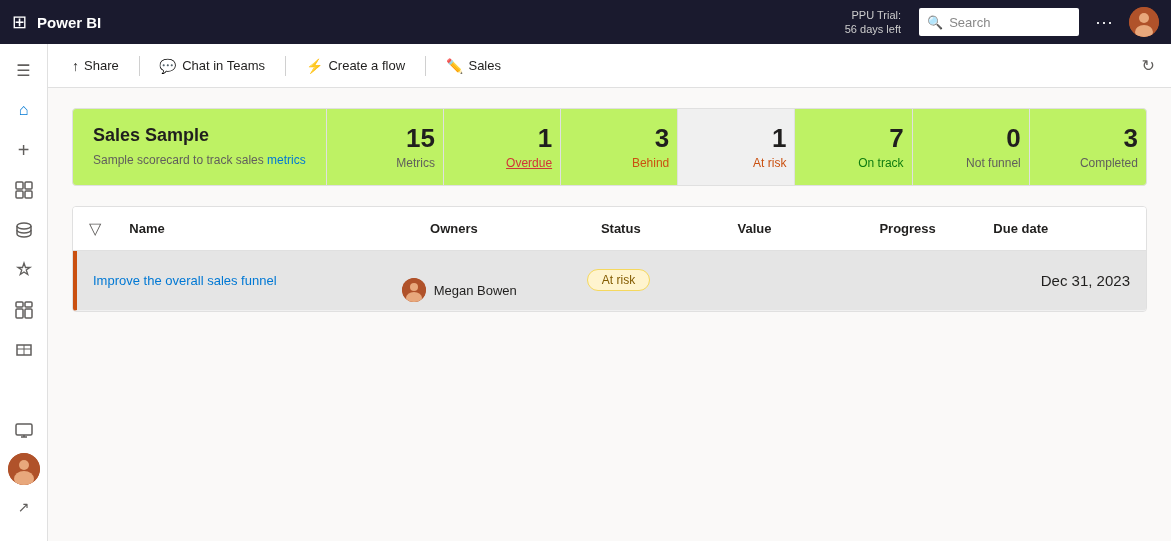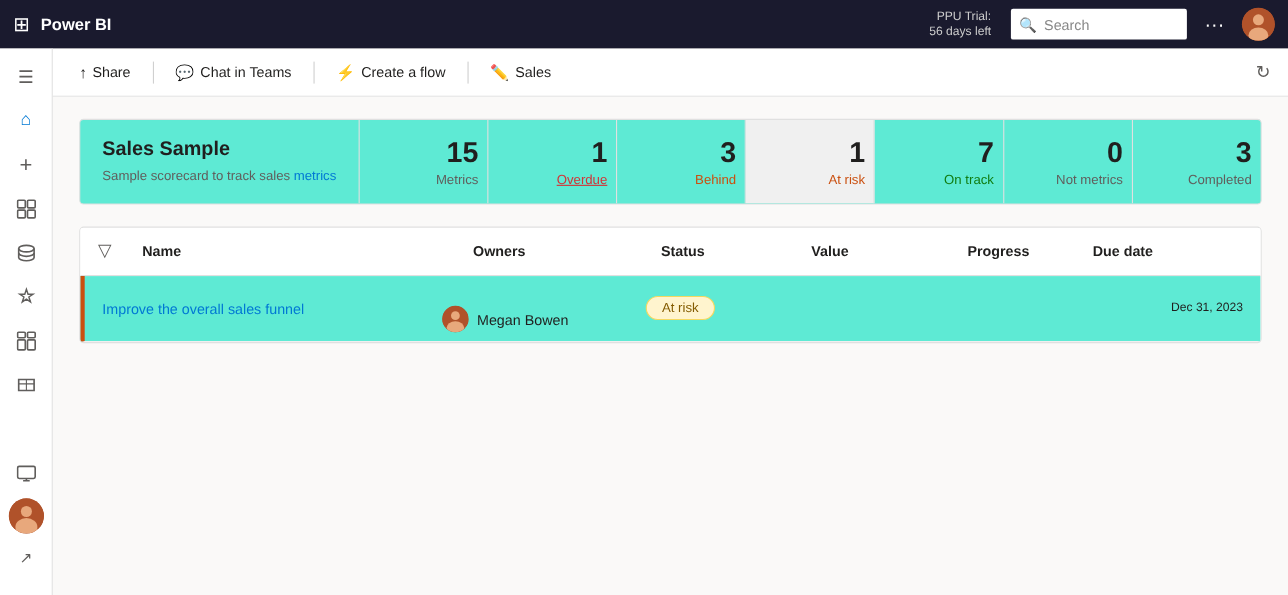--- a/index.html
+++ b/index.html
@@ -87,21 +87,21 @@
     .toolbar-btn .btn-icon { font-size: 14px; }
     .toolbar-separator { width: 1px; height: 20px; background: #d0d0d0; margin: 0 4px; }
 
     
     .page-body { flex: 1; overflow-y: auto; background: #faf9f8; padding: 20px 24px; }
 
     
     .summary-row {
       display: flex; align-items: stretch;
       gap: 0;
-      background: #5eead4;
+      background: #bef264;
       border: 1px solid #e0e0e0;
       border-radius: 4px;
       margin-bottom: 20px;
       overflow: hidden;
     }
     .summary-title-card {
       padding: 16px 20px;
       min-width: 220px;
       border-right: 1px solid #e0e0e0;
       display: flex; flex-direction: column; justify-content: center;
@@ -149,41 +149,41 @@
     .col-value { flex: 1; font-size: 13px; font-weight: 600; color: #201f1e; }
     .col-progress { flex: 1; font-size: 13px; font-weight: 600; color: #201f1e; padding-left: 28px; }
     .col-duedate { flex: 1.2; font-size: 13px; font-weight: 600; color: #201f1e; text-align: left; }
 
     .table-row {
       display: flex; align-items: center;
       padding: 0 16px;
       height: 60px;
       border-bottom: 1px solid #f0f0f0;
       border-left: 4px solid #ca5010;
-      background: #5eead4;
+      background: #e5e5e5;
     }
     .row-name { flex: 2.5; font-size: 13px; color: #0078d4; cursor: pointer; }
     .row-owners { flex: 1.5; display: flex; align-items: center; gap: 8px; font-size: 13px; color: #201f1e; margin-top: 20px; }
     .owner-avatar {
       width: 24px; height: 24px; border-radius: 50%; background: #b0522a;
       display: flex; align-items: center; justify-content: center;
       color: #fff; font-size: 10px; font-weight: 600; flex-shrink: 0; overflow: hidden;
     }
     .row-status { flex: 1.2; }
     .status-badge {
       display: inline-block;
       padding: 3px 14px;
       border-radius: 12px;
       font-size: 12px;
       font-weight: 500;
     }
     .status-badge.at-risk { background: #fff4ce; color: #835b00; border: 1px solid #f5d85e; }
     .row-value { flex: 1; font-size: 13px; color: #201f1e; }
     .row-progress { flex: 1; font-size: 13px; color: #201f1e; }
-    .row-duedate { flex: 1.2; font-size: 11px; color: #201f1e; text-align: right; }
+    .row-duedate { flex: 1.2; font-size: 15px; color: #201f1e; text-align: right; }
 
     
     .toolbar-refresh { margin-left: auto; color: #605e5c; font-size: 16px; cursor: pointer; }
   </style>
 </head>
 <body>
 
 <div class="topbar">
   <span style="font-size:18px; cursor:pointer;">⊞</span>
   <span class="topbar-logo">Power BI</span>
@@ -316,21 +316,21 @@
             <div class="metric-card selected">
     <span class="metric-num">1</span>
     <span class="metric-label at-risk">At risk</span>
   </div>
             <div class="metric-card">
     <span class="metric-num">7</span>
     <span class="metric-label on-track">On track</span>
   </div>
             <div class="metric-card">
     <span class="metric-num">0</span>
-    <span class="metric-label not-started">Not metrics</span>
+    <span class="metric-label not-started">Not funnel</span>
   </div>
             <div class="metric-card">
     <span class="metric-num">3</span>
     <span class="metric-label completed">Completed</span>
   </div>
           </div>
       </div>
 
       <div class="table-section">
         <div class="table-header">

